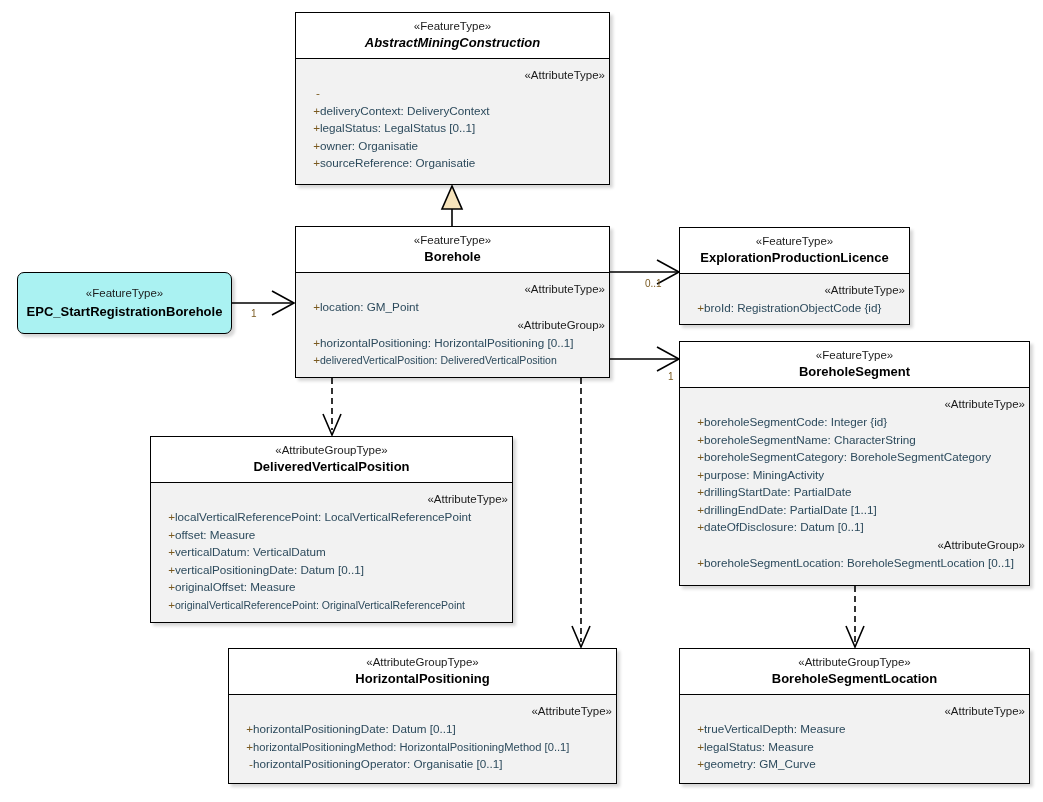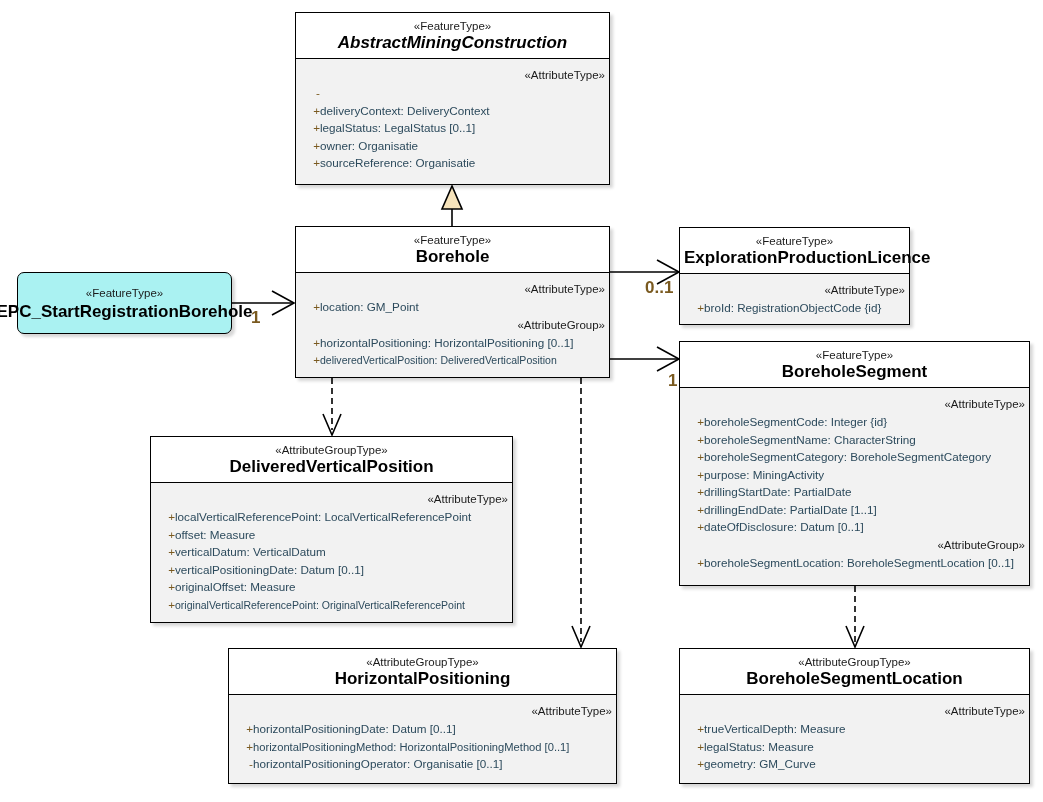--- a/index.html
+++ b/index.html
@@ -24,21 +24,21 @@
     background:#ffffff;
     border-bottom:1.6px solid #000000;
     text-align:center;
     padding:6px 4px 7px 4px;
     box-sizing:border-box;
   }
   .uml .stereo{
     font-size:11.5px;color:#1a1a1a;line-height:15px;white-space:nowrap;
   }
   .uml .cname{
-    font-size:17px;color:#000000;font-weight:bold;line-height:17px;white-space:nowrap;
+    font-size:13px;color:#000000;font-weight:bold;line-height:17px;white-space:nowrap;
   }
   .uml .cname.abstract{font-style:italic;}
   .uml .body{
     padding:7px 4px 7px 4px;
     box-sizing:border-box;
     text-align:right;
   }
   .grp{
     font-size:11.5px;color:#1a1a1a;line-height:18px;padding-left:12px;white-space:nowrap;
   }
@@ -66,21 +66,21 @@
   #box-boreholesegmentlocation{left:675px;top:648px;width:351px;height:136px;}
 
   #box-epc .epc-inner{
     display:flex;flex-direction:column;justify-content:center;align-items:center;
     height:100%;
   }
   #box-epc .stereo{line-height:17px;}
   #box-epc .cname{line-height:19px;}
 
   .mult{
-    position:absolute;font-size:17px;color:#7a5a20;z-index:6;white-space:nowrap;font-weight:bold;
+    position:absolute;font-size:10px;color:#7a5a20;z-index:6;white-space:nowrap;
   }
   #mult-epc-borehole{left:247px;top:308px;}
   #mult-borehole-epl{left:641px;top:278px;}
   #mult-borehole-segment{left:664px;top:371px;}
 </style>
 </head>
 <body>
 
 <div id="canvas">
 

